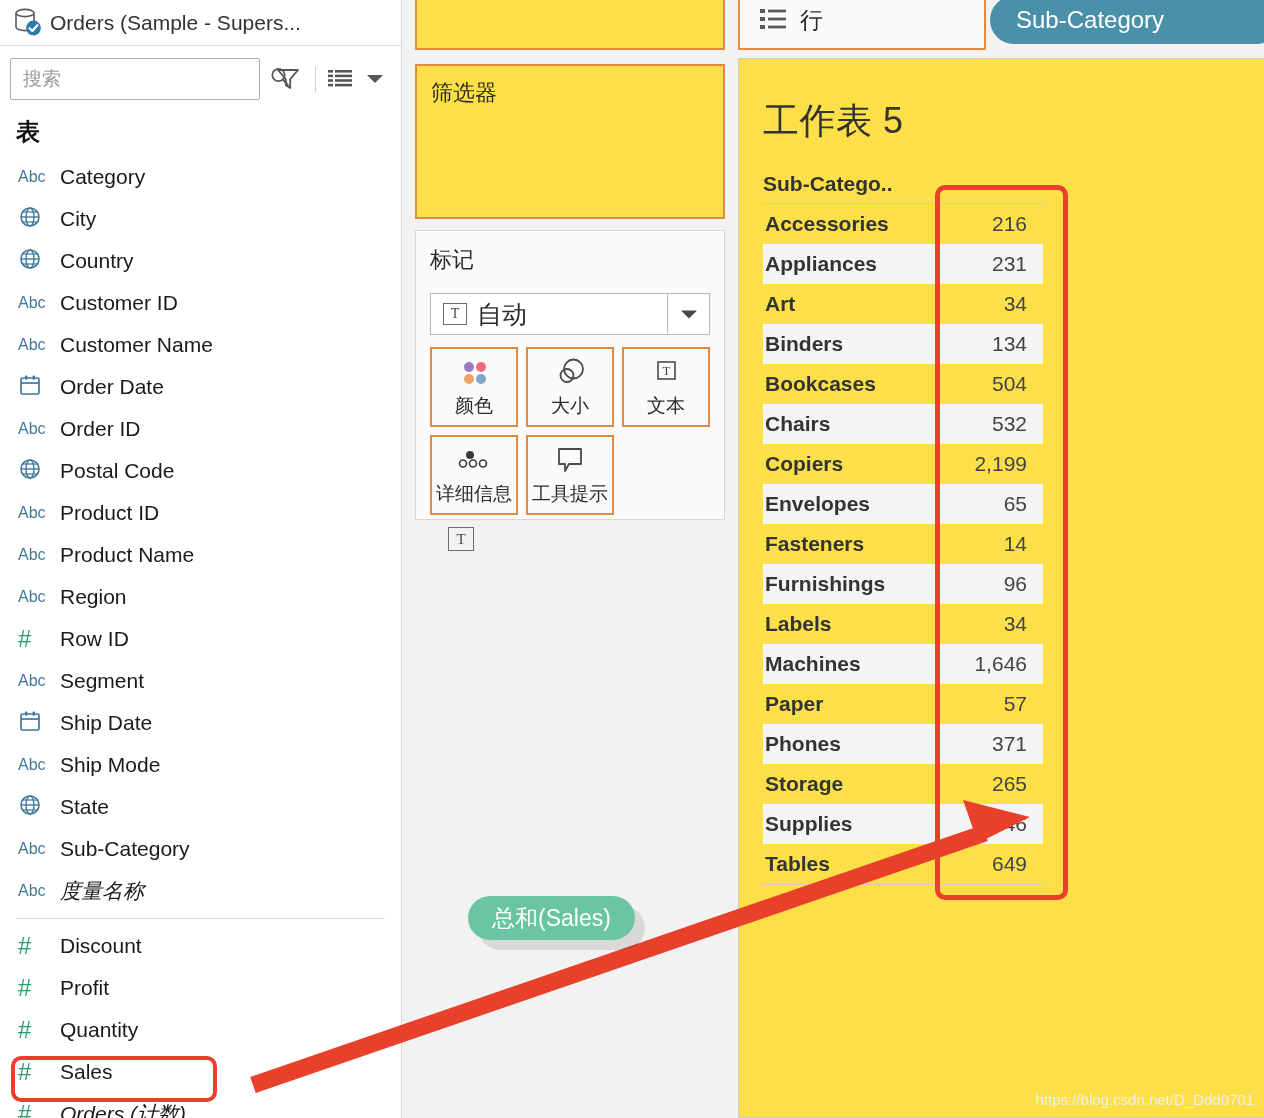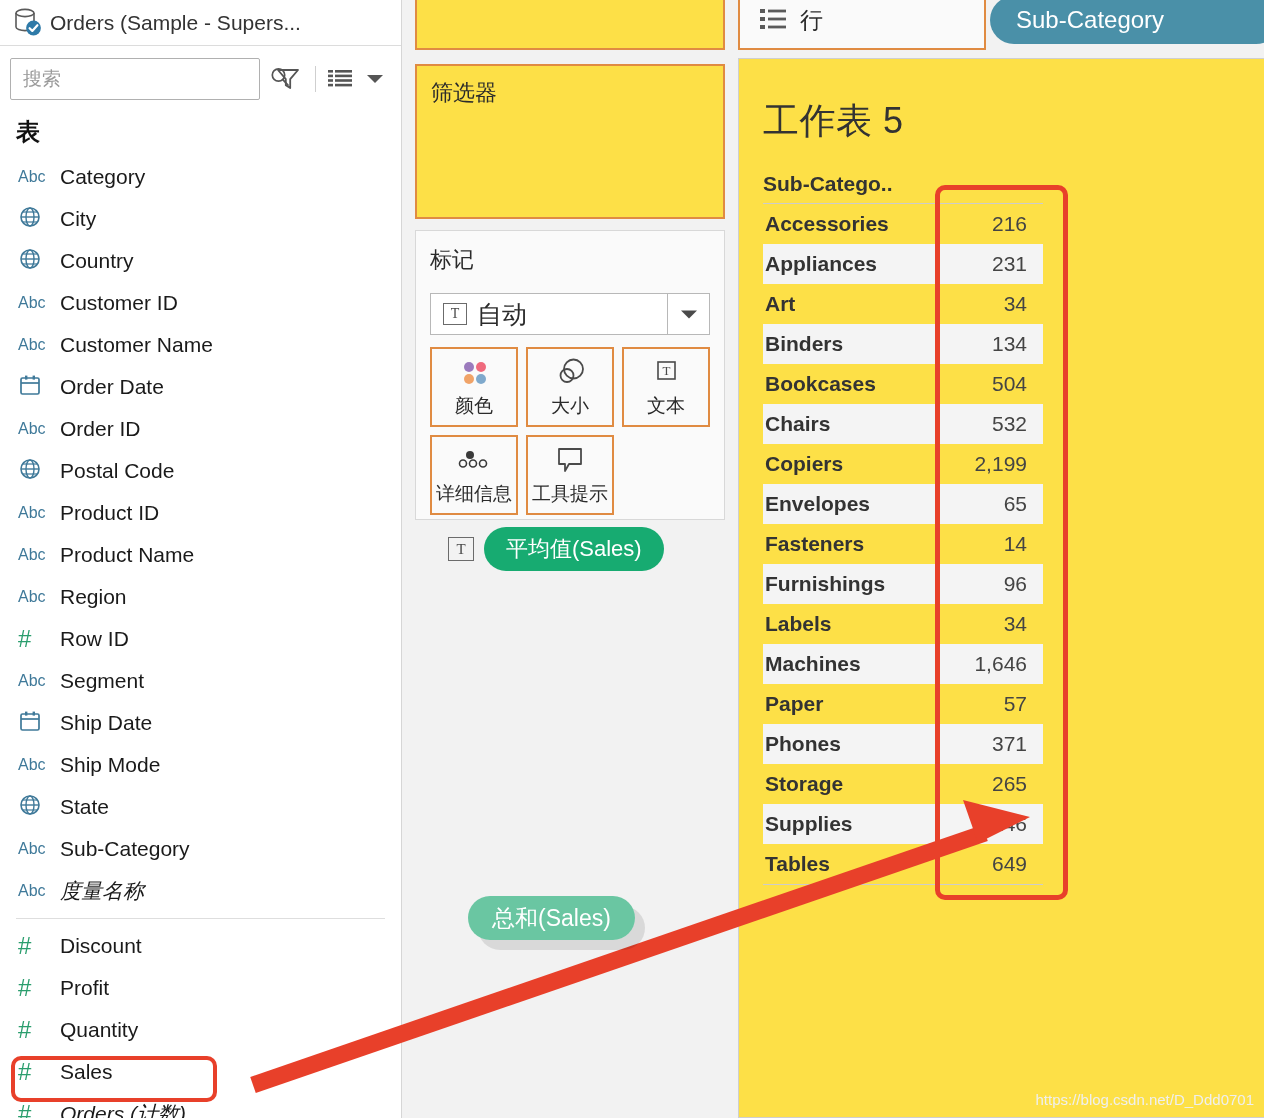--- a/index.html
+++ b/index.html
@@ -635,21 +635,20 @@
             <svg width="32" height="28" viewBox="0 0 32 28">
               <path d="M5 3 H27 V18 H15 L11 25 V18 H5 Z" fill="none" stroke="#4a4a4a" stroke-width="1.8" stroke-linejoin="round"></path>
             </svg>
           </span>
           <span class="mlabel">工具提示</span>
         </div>
       </div>
 
       <div class="mark-pill-row">
         <span class="tsq">T</span>
-        <span class="green-pill">平均值(Sales)</span>
       </div>
     </div>
   </div>
 
   <div id="dragPill">总和(Sales)</div>
 
   <div id="rowsShelf">
     <div class="rows-label-wrap">
       <span>
         <svg width="26" height="22" viewBox="0 0 26 22">

